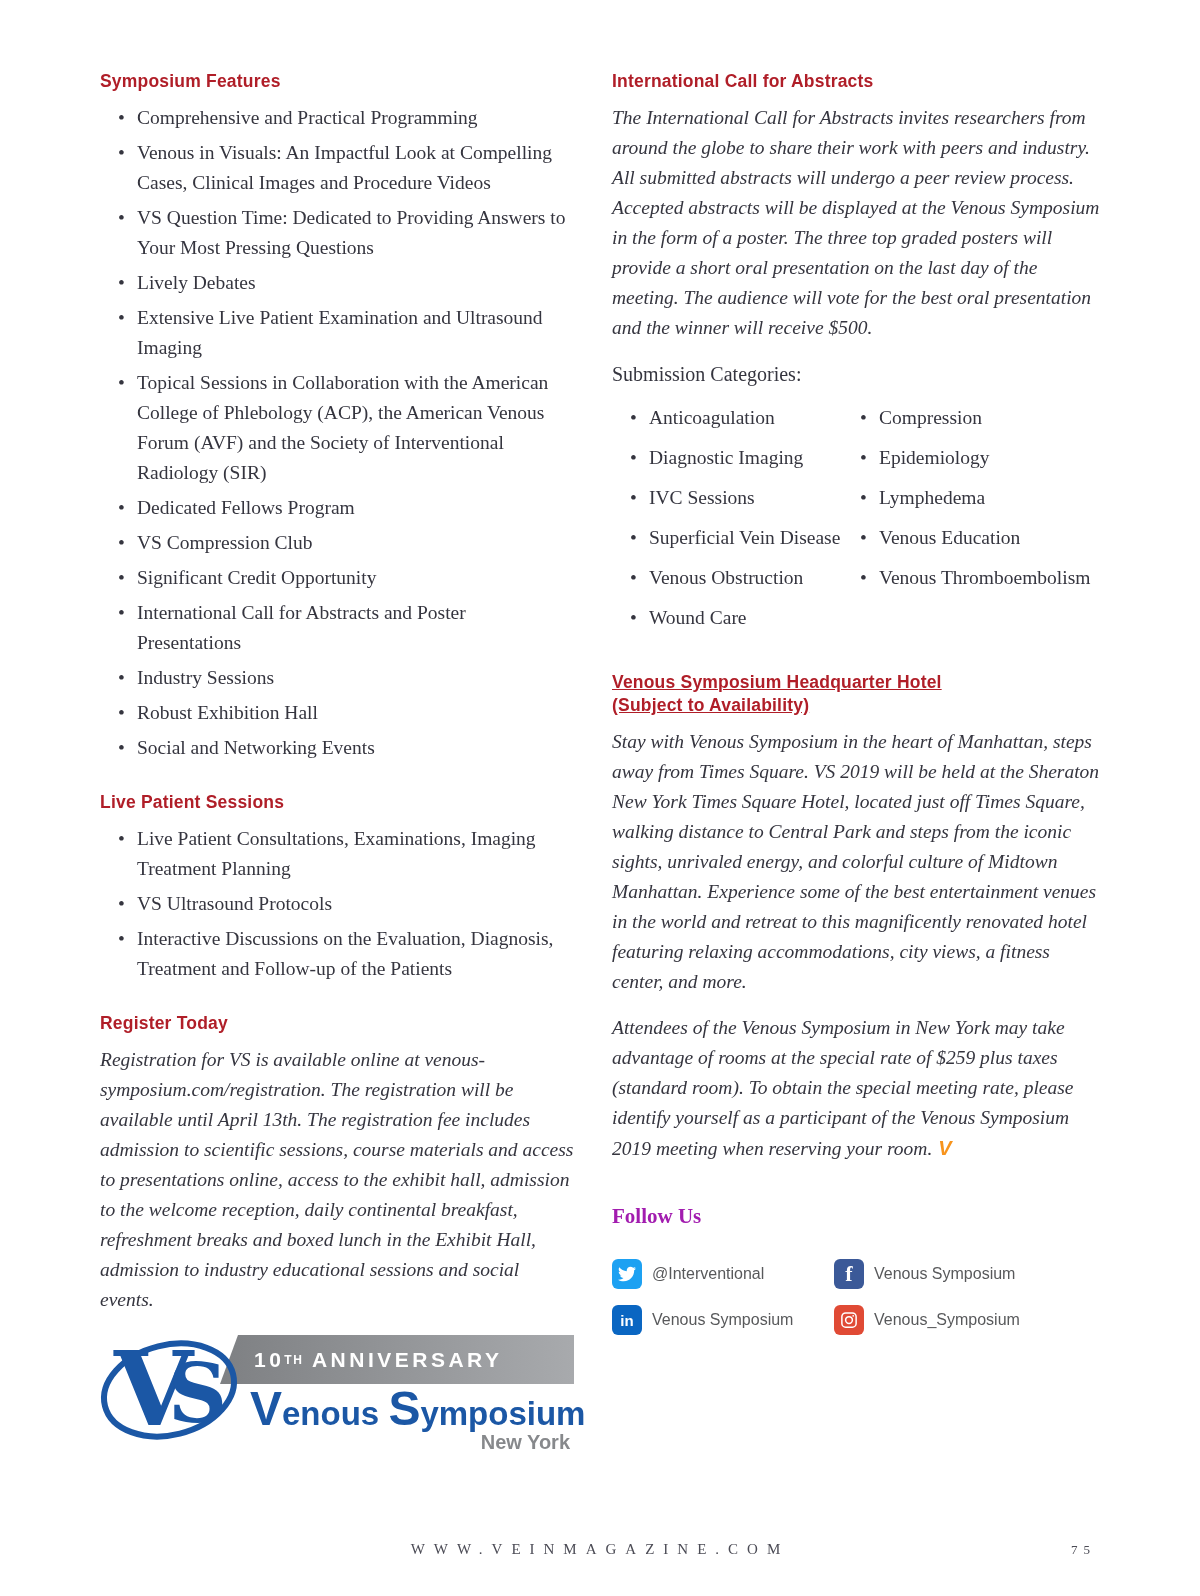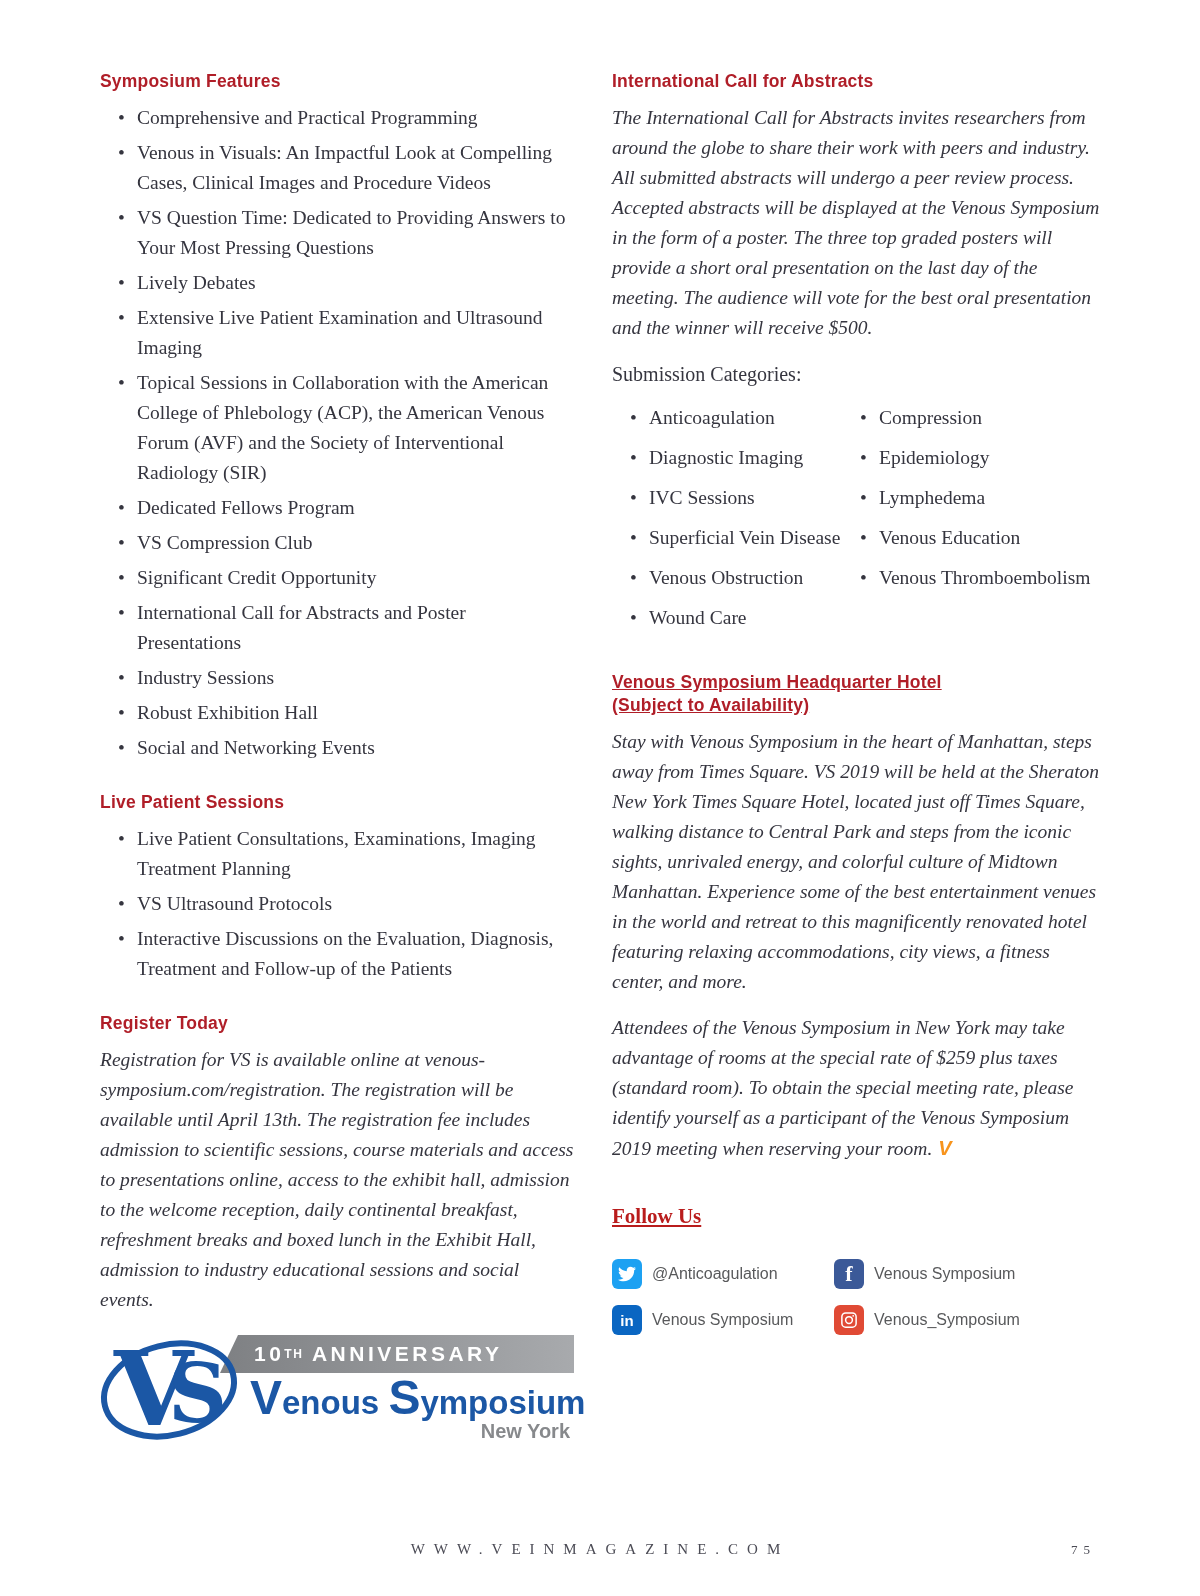--- a/index.html
+++ b/index.html
@@ -58,21 +58,21 @@
   .cats { display: flex; margin-bottom: 10px; }
   .cats ul.bullets { margin: 0; }
   .cats ul.bullets:first-child { width: 230px; flex: none; }
   .cats ul.bullets li { margin-bottom: 10px; }
 
   
   .logo { position: relative; margin-top: 20px; height: 140px; }
   .vs-mark { position: absolute; left: -6px; top: -10px; width: 150px; height: 130px; z-index: 2; }
   .logo-right { margin-left: 120px; }
   .banner {
-    height: 38px;
+    height: 49px;
     display: flex;
     align-items: center;
     padding-left: 34px;
     background: linear-gradient(90deg, #7e8083, #a8aaad);
     clip-path: polygon(18px 0, 100% 0, 100% 100%, 0 100%);
     color: #ffffff;
     font-family: "Liberation Sans", sans-serif;
     font-weight: 700;
     font-size: 21px;
     letter-spacing: 3.5px;
@@ -104,23 +104,22 @@
     color: #f7941d;
     font-family: "Liberation Sans", sans-serif;
     font-weight: 700;
     font-size: 20px;
     margin-left: 6px;
   }
 
   .follow-heading {
     font-size: 21px;
     font-weight: 700;
-    color: #b91c1c;
+    color: #a21caf;
     margin: 40px 0 30px 0;
-    text-decoration: underline;
   }
   .social-grid {
     display: grid;
     grid-template-columns: 222px auto;
     row-gap: 16px;
     font-family: "Liberation Sans", sans-serif;
     font-size: 16px;
     color: #58595b;
   }
   .social-item { display: flex; align-items: center; gap: 10px; cursor: pointer; }
@@ -262,21 +261,21 @@
 
     <div class="follow-heading">Follow Us</div>
 
     <div class="social-grid">
       <div class="social-item">
         <span class="icon-box tw">
           <svg width="18" height="18" viewBox="0 0 24 24" fill="#ffffff">
               <path d="M23.954 4.569c-.885.389-1.83.654-2.825.775 1.014-.611 1.794-1.574 2.163-2.723-.951.555-2.005.959-3.127 1.184-.896-.959-2.173-1.559-3.591-1.559-2.717 0-4.92 2.203-4.92 4.917 0 .39.045.765.127 1.124-4.09-.205-7.715-2.169-10.141-5.138-.427.722-.666 1.561-.666 2.475 0 1.71.87 3.213 2.188 4.096-.807-.026-1.566-.248-2.228-.616v.061c0 2.385 1.693 4.374 3.946 4.827-.413.111-.849.171-1.296.171-.314 0-.615-.03-.916-.086.631 1.953 2.445 3.377 4.604 3.417-1.68 1.319-3.809 2.105-6.102 2.105-.39 0-.779-.023-1.17-.067 2.189 1.394 4.768 2.209 7.557 2.209 9.054 0 13.999-7.496 13.999-13.986 0-.209 0-.42-.015-.63.961-.689 1.8-1.56 2.46-2.548l-.047-.02z"></path>
             </svg>
         </span>
-        <span>@Anticoagulation</span>
+        <span>@Interventional</span>
       </div>
       <div class="social-item">
         <span class="icon-box fb">f</span>
         <span>Venous Symposium</span>
       </div>
       <div class="social-item">
         <span class="icon-box li">in</span>
         <span>Venous Symposium</span>
       </div>
       <div class="social-item">

